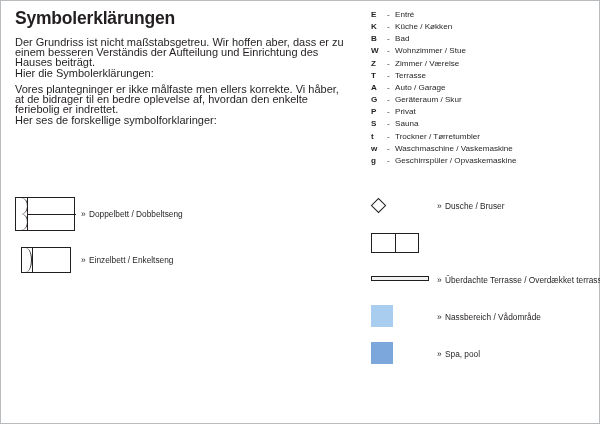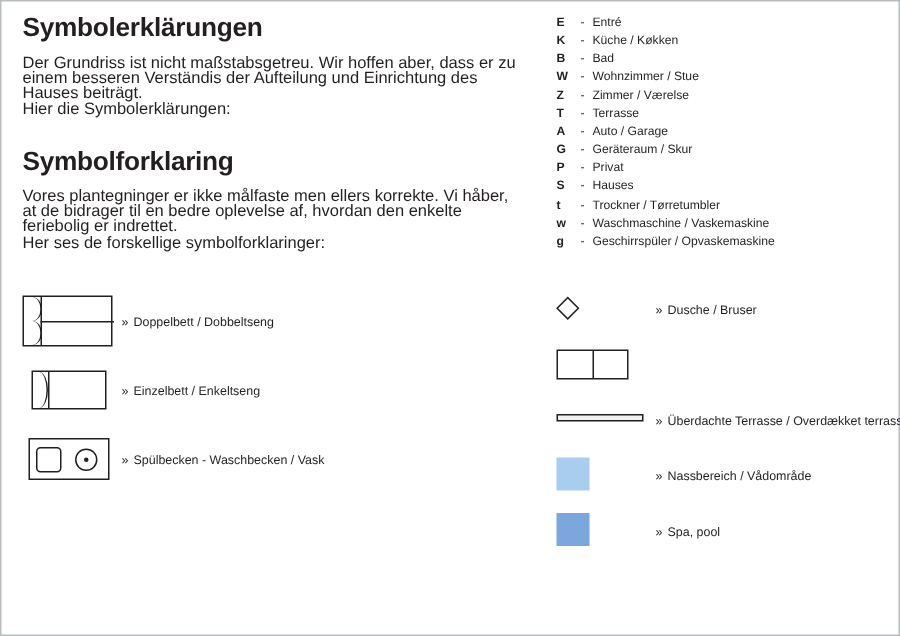--- a/index.html
+++ b/index.html
@@ -321,21 +321,20 @@
 </head>
 <body>
 
 <div class="page">
 
   <div class="left-col">
     <h1 class="title">Symbolerklärungen</h1>
     <p class="para">Der Grundriss ist nicht maßstabsgetreu. Wir hoffen aber, dass er zu einem besseren Verständis der Aufteilung und Einrichtung des Hauses beiträgt.</p>
     <p class="para tight">Hier die Symbolerklärungen:</p>
 
-    <h1 class="title second">Symbolforklaring</h1>
     <p class="para">Vores plantegninger er ikke målfaste men ellers korrekte. Vi håber, at de bidrager til en bedre oplevelse af, hvordan den enkelte feriebolig er indrettet.</p>
     <p class="para tight">Her ses de forskellige symbolforklaringer:</p>
   </div>
 
   <div class="sym-list-left">
 
     <div class="sym-row">
       <div class="sym-art">
         <div class="bed-double">
           <div class="pillow-line"></div>
@@ -351,29 +350,20 @@
       <div class="sym-art">
         <div class="bed-single">
           <div class="pillow-line"></div>
           <div class="arc"></div>
         </div>
       </div>
       <div class="sym-label">Einzelbett / Enkeltseng</div>
     </div>
 
 
-    <div class="sym-row">
-      <div class="sym-art">
-        <div class="sink">
-          <div class="basin"></div>
-          <div class="circ"></div>
-        </div>
-      </div>
-      <div class="sym-label">Spülbecken - Waschbecken / Vask</div>
-    </div>
 
 
   </div>
 
   <div class="abbr-list">
     <div class="abbr-row">
       <span class="abbr-key">E</span>
       <span class="abbr-dash">-</span>
       <span class="abbr-val">Entré</span>
     </div>
@@ -413,21 +403,21 @@
       <span class="abbr-val">Geräteraum / Skur</span>
     </div>
     <div class="abbr-row">
       <span class="abbr-key">P</span>
       <span class="abbr-dash">-</span>
       <span class="abbr-val">Privat</span>
     </div>
     <div class="abbr-row">
       <span class="abbr-key">S</span>
       <span class="abbr-dash">-</span>
-      <span class="abbr-val">Hauses</span>
+      <span class="abbr-val">Sauna</span>
     </div>
     <div class="abbr-row">
       <span class="abbr-key">t</span>
       <span class="abbr-dash">-</span>
       <span class="abbr-val">Trockner / Tørretumbler</span>
     </div>
     <div class="abbr-row">
       <span class="abbr-key">w</span>
       <span class="abbr-dash">-</span>
       <span class="abbr-val">Waschmaschine / Vaskemaskine</span>

